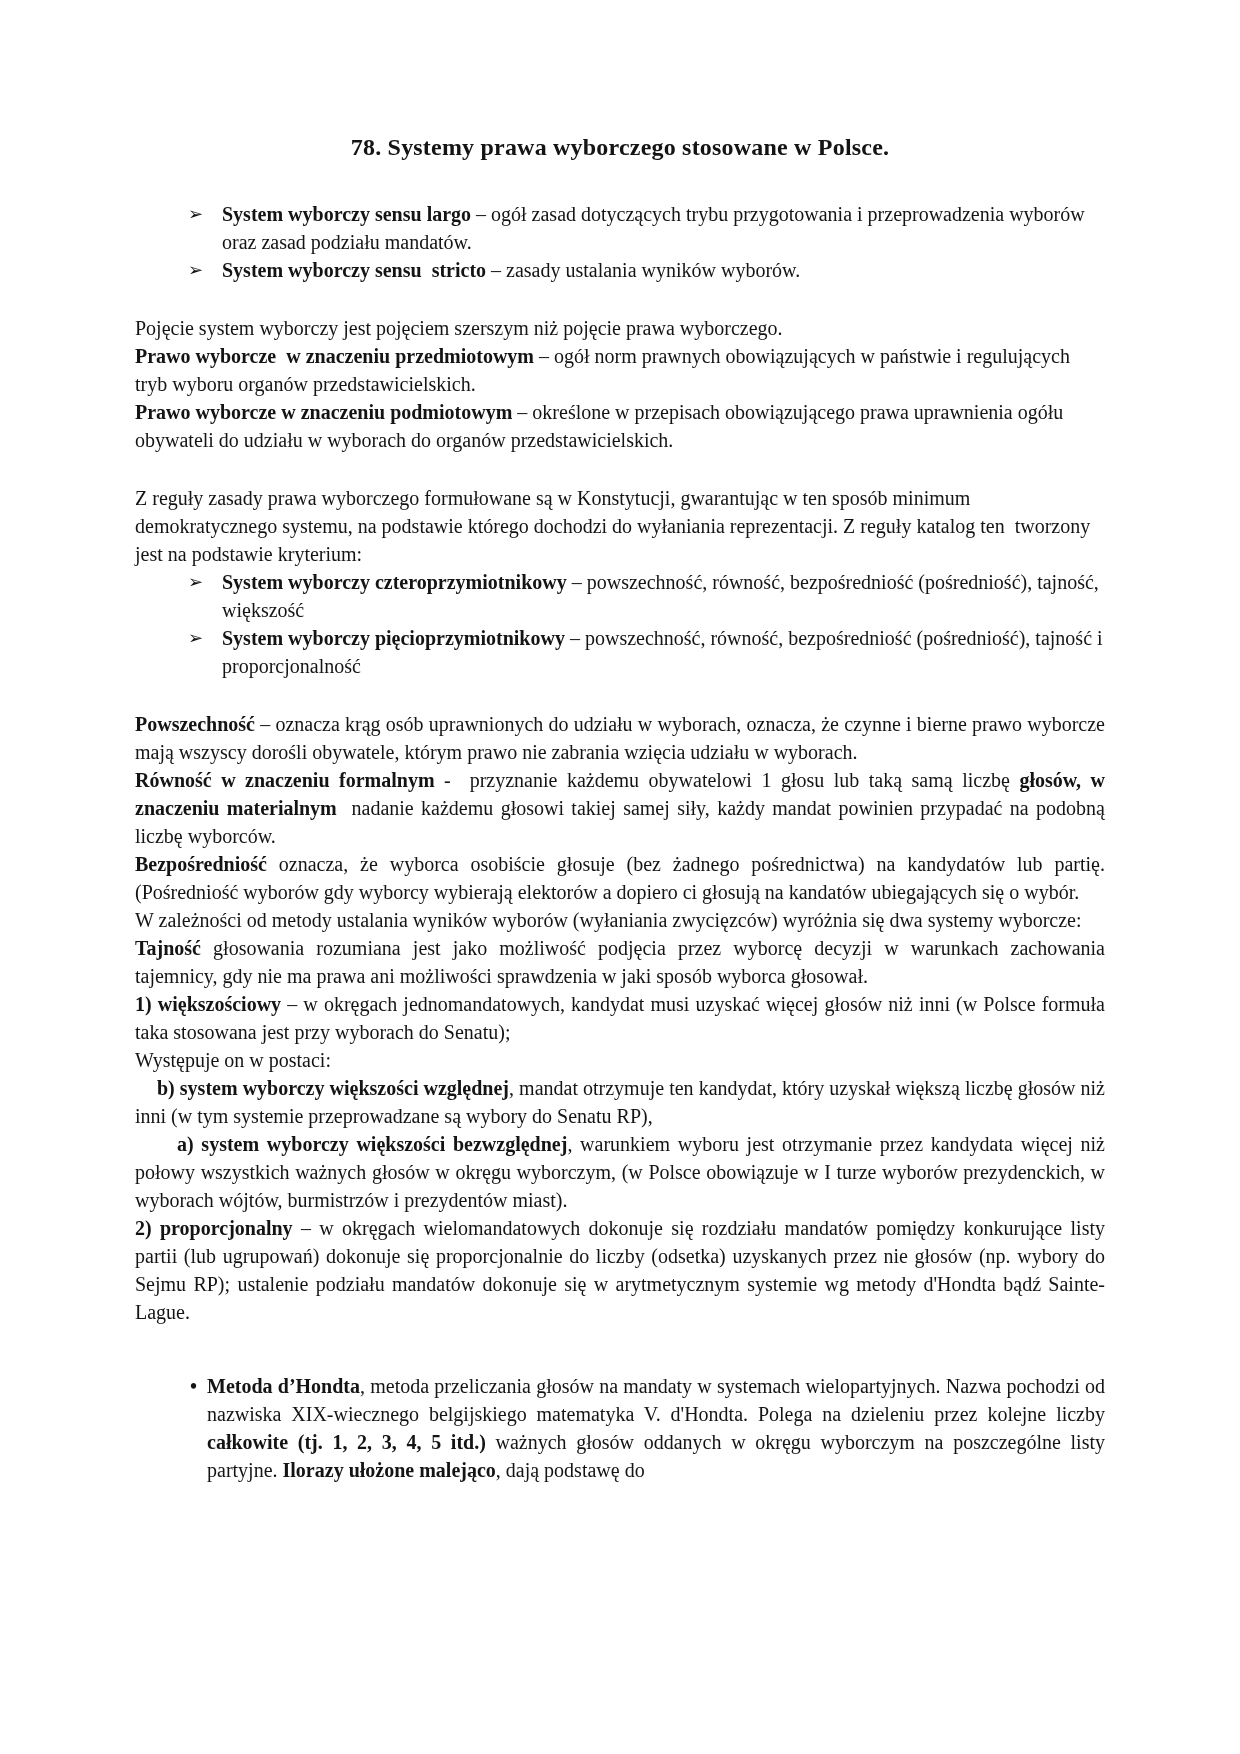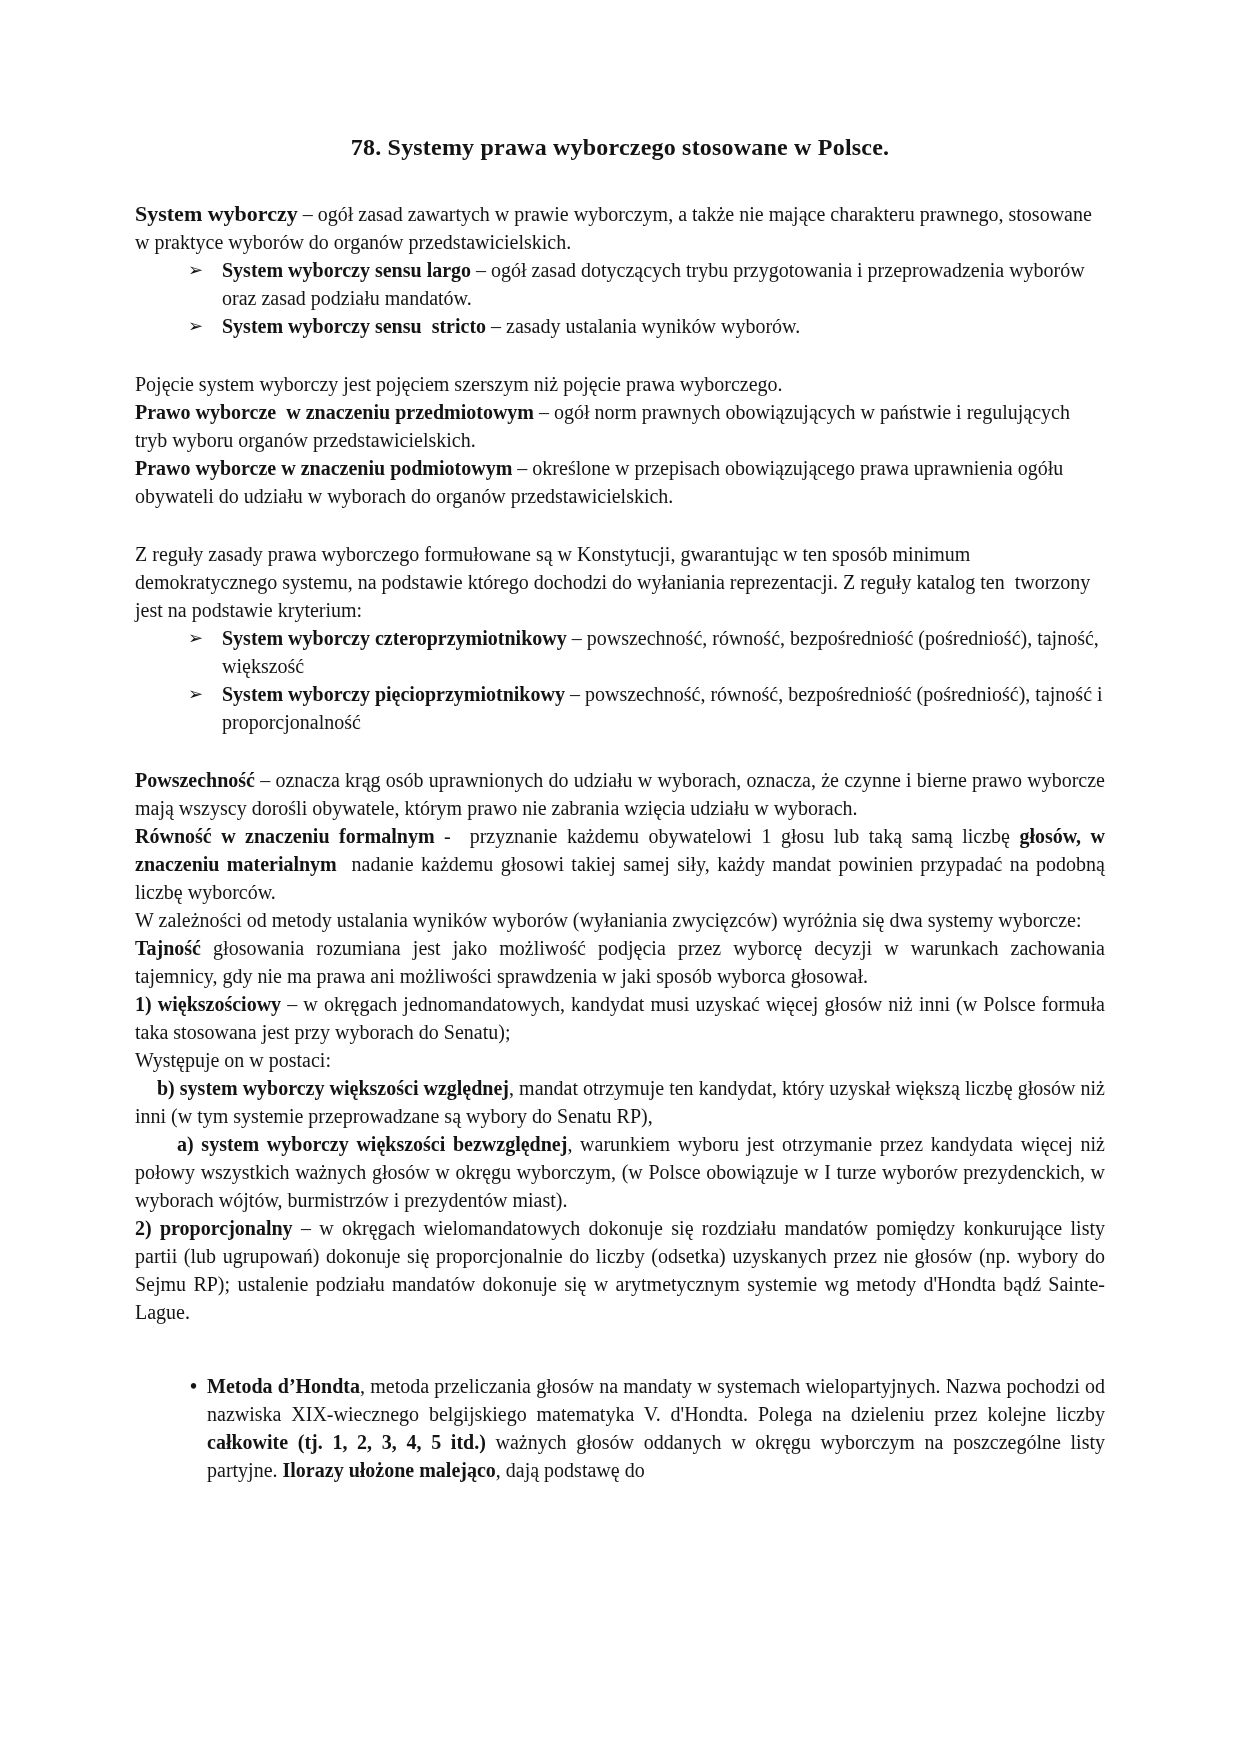--- a/index.html
+++ b/index.html
@@ -47,21 +47,20 @@
   .dot-item .itext { flex: 1 1 auto; }
   .indent-a { text-indent: 42px; }
   .indent-b { text-indent: 22px; }
 </style>
 </head>
 <body>
 
 <div class="page">
   <h1 class="title">78. Systemy prawa wyborczego stosowane w Polsce.</h1>
   <div>
-      <div class="para"><span class="b lead">System wyborczy</span><span> – ogół zasad zawartych w prawie wyborczym, a także nie mające charakteru prawnego, stosowane w praktyce wyborów do organów przedstawicielskich.</span></div>
       <div class="arrow-item">
         <span class="marker">➢</span>
         <span class="itext"><span class="b">System wyborczy sensu largo</span><span> – ogół zasad dotyczących trybu przygotowania i przeprowadzenia wyborów oraz zasad podziału mandatów.</span></span>
       </div>
       <div class="arrow-item">
         <span class="marker">➢</span>
         <span class="itext"><span class="b">System wyborczy sensu&nbsp; stricto</span><span> – zasady ustalania wyników wyborów.</span></span>
       </div>
       <div class="spacer"></div>
       <div class="para"><span>Pojęcie system wyborczy jest pojęciem szerszym niż pojęcie prawa wyborczego.</span></div>
@@ -73,20 +72,21 @@
         <span class="marker">➢</span>
         <span class="itext"><span class="b">System wyborczy czteroprzymiotnikowy</span><span> – powszechność, równość, bezpośredniość (pośredniość), tajność, większość</span></span>
       </div>
       <div class="arrow-item">
         <span class="marker">➢</span>
         <span class="itext"><span class="b">System wyborczy pięcioprzymiotnikowy</span><span> – powszechność, równość, bezpośredniość (pośredniość), tajność i proporcjonalność</span></span>
       </div>
       <div class="spacer"></div>
       <div class="para justify"><span class="b">Powszechność</span><span> – oznacza krąg osób uprawnionych do udziału w wyborach, oznacza, że czynne i bierne prawo wyborcze mają wszyscy dorośli obywatele, którym prawo nie zabrania wzięcia udziału w wyborach.</span></div>
       <div class="para justify"><span class="b">Równość w znaczeniu formalnym</span><span> -&nbsp; przyznanie każdemu obywatelowi 1 głosu lub taką samą liczbę </span><span class="b">głosów, w znaczeniu materialnym</span><span>&nbsp; nadanie każdemu głosowi takiej samej siły, każdy mandat powinien przypadać na podobną liczbę wyborców.</span></div>
+      <div class="para justify"><span class="b">Bezpośredniość</span><span> oznacza, że wyborca osobiście głosuje (bez żadnego pośrednictwa) na kandydatów lub partię. (Pośredniość wyborów gdy wyborcy wybierają elektorów a dopiero ci głosują na kandatów ubiegających się o wybór.</span></div>
       <div class="para justify"><span>W zależności od metody ustalania wyników wyborów (wyłaniania zwycięzców) wyróżnia się dwa systemy wyborcze:</span></div>
       <div class="para justify"><span class="b">Tajność</span><span> głosowania rozumiana jest jako możliwość podjęcia przez wyborcę decyzji w warunkach zachowania tajemnicy, gdy nie ma prawa ani możliwości sprawdzenia w jaki sposób wyborca głosował.</span></div>
       <div class="para justify"><span class="b">1) większościowy</span><span> – w okręgach jednomandatowych, kandydat musi uzyskać więcej głosów niż inni (w Polsce formuła taka stosowana jest przy wyborach do Senatu);</span></div>
       <div class="para"><span>Występuje on w postaci:</span></div>
       <div class="para justify indent-b"><span class="b">b) system wyborczy większości względnej</span><span>, mandat otrzymuje ten kandydat, który uzyskał większą liczbę głosów niż inni (w tym systemie przeprowadzane są wybory do Senatu RP),</span></div>
       <div class="para justify indent-a"><span class="b">a) system wyborczy większości bezwzględnej</span><span>, warunkiem wyboru jest otrzymanie przez kandydata więcej niż połowy wszystkich ważnych głosów w okręgu wyborczym, (w Polsce obowiązuje w I turze wyborów prezydenckich, w wyborach wójtów, burmistrzów i prezydentów miast).</span></div>
       <div class="para justify"><span class="b">2) proporcjonalny</span><span> – w okręgach wielomandatowych dokonuje się rozdziału mandatów pomiędzy konkurujące listy partii (lub ugrupowań) dokonuje się proporcjonalnie do liczby (odsetka) uzyskanych przez nie głosów (np. wybory do Sejmu RP); ustalenie podziału mandatów dokonuje się w arytmetycznym systemie wg metody d'Hondta bądź Sainte-Lague.</span></div>
       <div class="spacer-lg"></div>
       <div class="dot-item">
         <span class="marker">•</span>

